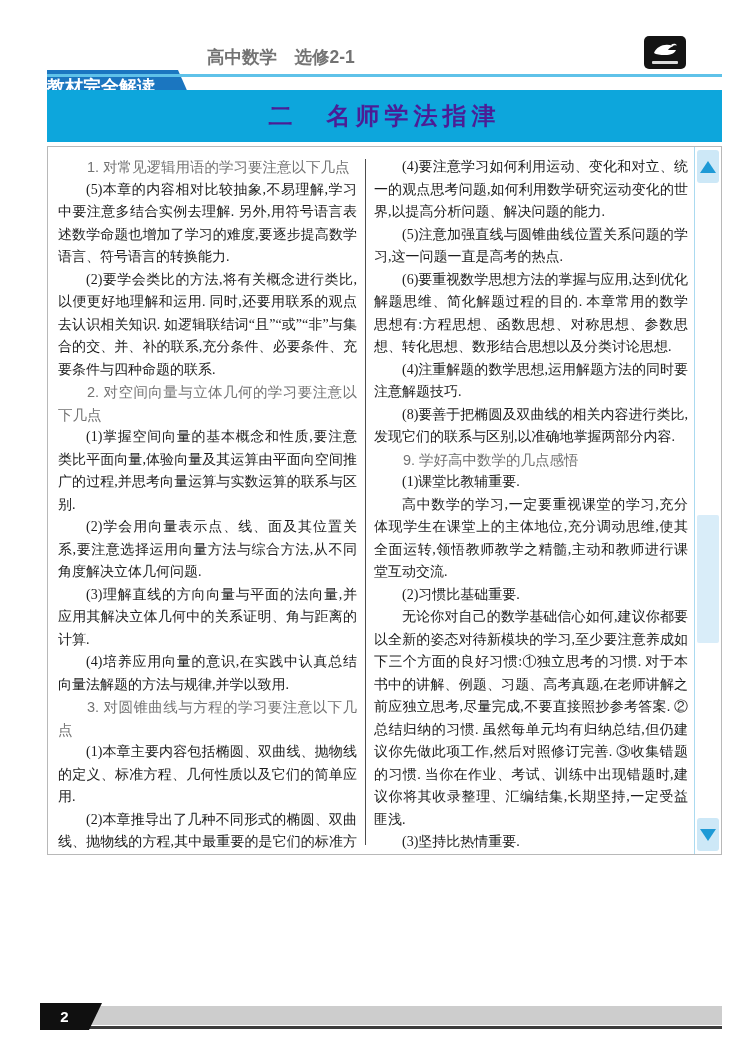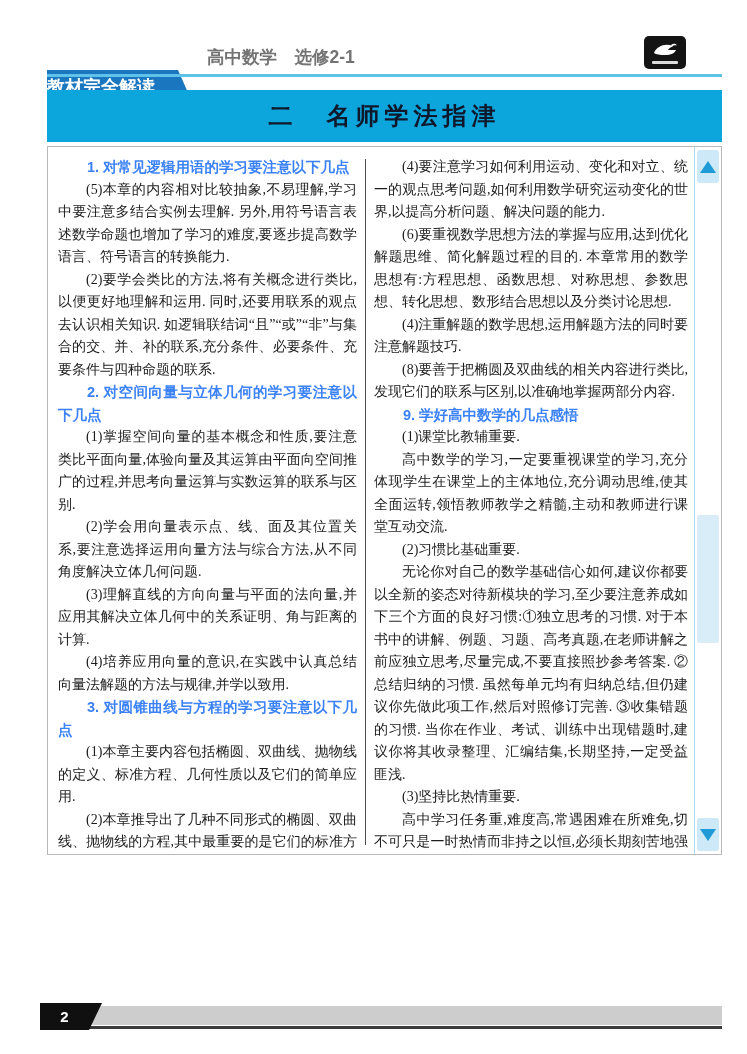--- a/index.html
+++ b/index.html
@@ -16,34 +16,34 @@
     font-family:"Liberation Sans",sans-serif; font-weight:bold; font-size:17.5px; color:#737373; }
   .cyan-rule { position:absolute; left:47px; top:74px; width:675px; height:3px; background:#5fc2e9; }
   .logo { position:absolute; left:644px; top:36px; width:42px; height:33px; background:#141414;
     border-radius:5px; display:flex; flex-direction:column; align-items:center; justify-content:center; }
   .logo svg { display:block; }
   .logo-textbar { width:26px; height:3px; background:rgba(255,255,255,.85); border-radius:1px; margin-top:2px; }
 
   
   .banner { position:absolute; left:47px; top:90px; width:675px; height:52px; background:#0da6dc;
     display:flex; align-items:center; justify-content:center;
-    color:#0f172a; font-family:"Liberation Sans",sans-serif; font-weight:bold; font-size:24px; letter-spacing:5px; }
+    color:#4c1d95; font-family:"Liberation Sans",sans-serif; font-weight:bold; font-size:24px; letter-spacing:5px; }
 
   
   .content-box { position:absolute; left:47px; top:146px; width:675px; height:709px;
     border:1px solid #b8b8b8; background:#fff; }
   .columns { position:absolute; left:0; top:0; right:27px; bottom:0; display:flex;
     padding:9px 6px 6px 10px; overflow:hidden; }
   .col { font-size:14px; line-height:22.5px; color:#1c1c1c; text-align:justify; }
   .col-left  { width:307px; padding-right:8px; }
   .divider { width:1px; background:#4d4d4d; margin:3px 0; }
   .col-right { flex:1; padding-left:8px; }
   .para { text-indent:2em; }
   .heading { text-indent:2em; font-family:"Liberation Sans","DejaVu Sans",sans-serif;
-    font-weight:bold; font-size:14.5px; color:#3b82f6; }
+    font-weight:normal; font-size:14.5px; color:#737373; }
 
   
   .scrollbar { position:absolute; top:0; right:0; bottom:0; width:27px; background:#ffffff;
     border-left:1px solid #abdaf0; }
   .scroll-btn { position:absolute; left:2px; right:2px; height:33px; background:#cde8f7;
     border-radius:3px; display:flex; align-items:center; justify-content:center; cursor:pointer; }
   .scroll-up { top:3px; }
   .scroll-down { bottom:3px; }
   .tri-up { width:0; height:0; border-left:8px solid transparent; border-right:8px solid transparent;
     border-bottom:12px solid #1e9ad6; }
@@ -91,20 +91,21 @@
           <div class="para">(2)学会用向量表示点、线、面及其位置关系,要注意选择运用向量方法与综合方法,从不同角度解决立体几何问题.</div>
           <div class="para">(3)理解直线的方向向量与平面的法向量,并应用其解决立体几何中的关系证明、角与距离的计算.</div>
           <div class="para">(4)培养应用向量的意识,在实践中认真总结向量法解题的方法与规律,并学以致用.</div>
           <div class="heading">3. 对圆锥曲线与方程的学习要注意以下几点</div>
           <div class="para">(1)本章主要内容包括椭圆、双曲线、抛物线的定义、标准方程、几何性质以及它们的简单应用.</div>
           <div class="para">(2)本章推导出了几种不同形式的椭圆、双曲线、抛物线的方程,其中最重要的是它们的标准方程:+=1(a&gt;b&gt;0);−=1(a&gt;0,b&gt;0);y²=2px(p&gt;0).</div>
         </div>
       <div class="divider"></div>
       <div class="col col-right" id="col-right">
           <div class="para">(4)要注意学习如何利用运动、变化和对立、统一的观点思考问题,如何利用数学研究运动变化的世界,以提高分析问题、解决问题的能力.</div>
+          <div class="para">(5)注意加强直线与圆锥曲线位置关系问题的学习,这一问题一直是高考的热点.</div>
           <div class="para">(6)要重视数学思想方法的掌握与应用,达到优化解题思维、简化解题过程的目的. 本章常用的数学思想有:方程思想、函数思想、对称思想、参数思想、转化思想、数形结合思想以及分类讨论思想.</div>
           <div class="para">(4)注重解题的数学思想,运用解题方法的同时要注意解题技巧.</div>
           <div class="para">(8)要善于把椭圆及双曲线的相关内容进行类比,发现它们的联系与区别,以准确地掌握两部分内容.</div>
           <div class="heading">9. 学好高中数学的几点感悟</div>
           <div class="para">(1)课堂比教辅重要.</div>
           <div class="para">高中数学的学习,一定要重视课堂的学习,充分体现学生在课堂上的主体地位,充分调动思维,使其全面运转,领悟教师教学之精髓,主动和教师进行课堂互动交流.</div>
           <div class="para">(2)习惯比基础重要.</div>
           <div class="para">无论你对自己的数学基础信心如何,建议你都要以全新的姿态对待新模块的学习,至少要注意养成如下三个方面的良好习惯:①独立思考的习惯. 对于本书中的讲解、例题、习题、高考真题,在老师讲解之前应独立思考,尽量完成,不要直接照抄参考答案. ②总结归纳的习惯. 虽然每单元均有归纳总结,但仍建议你先做此项工作,然后对照修订完善. ③收集错题的习惯. 当你在作业、考试、训练中出现错题时,建议你将其收录整理、汇编结集,长期坚持,一定受益匪浅.</div>
           <div class="para">(3)坚持比热情重要.</div>
           <div class="para">高中学习任务重,难度高,常遇困难在所难免,切不可只是一时热情而非持之以恒,必须长期刻苦地强化训练,深入细致地独立思考,坚持不懈地全面领悟,这样,你的数学成绩才会有长足的进步.</div>

